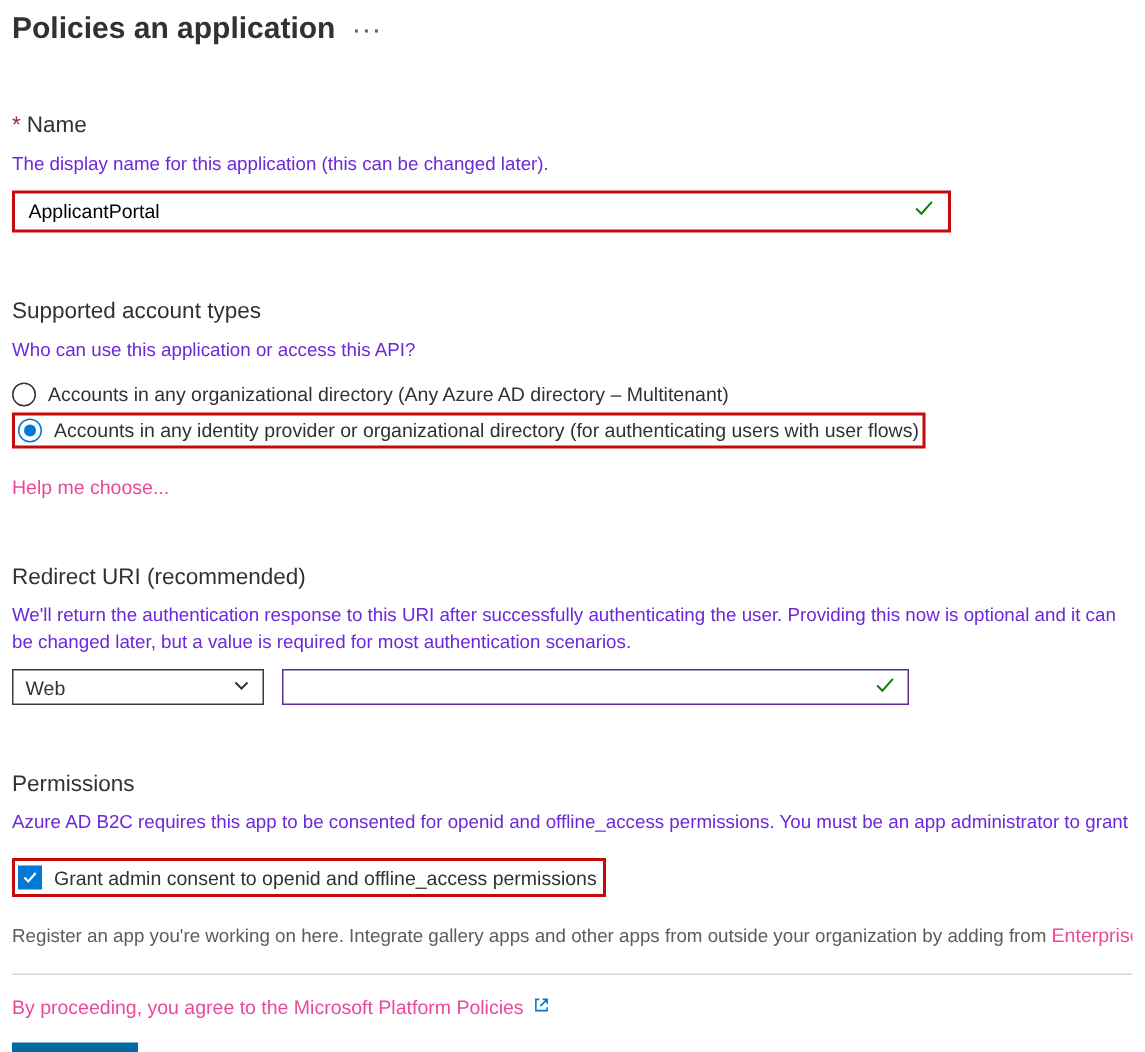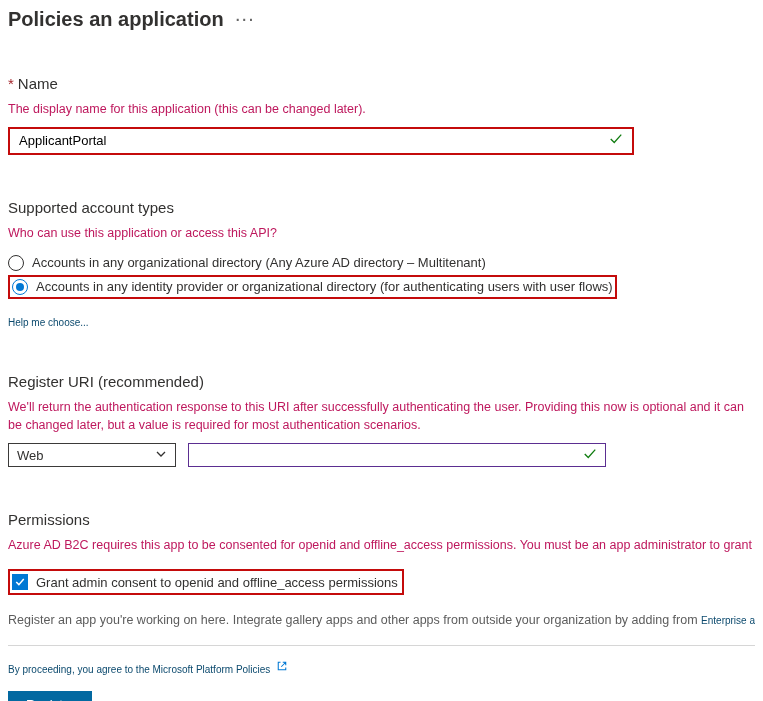--- a/index.html
+++ b/index.html
@@ -21,21 +21,21 @@
     }
     .ellipsis { color: #666; font-size: 14px; letter-spacing: 2px; cursor: pointer; }
     .section-title {
       font-size: 15px;
       font-weight: 400;
       color: #323130;
       margin-top: 44px;
       margin-bottom: 8px;
     }
     .req-asterisk { color: #a4262c; margin-right: 4px; }
-    .description { font-size: 12.5px; color: #be185d; margin-bottom: 8px; line-height: 1.5; }
+    .description { font-size: 12.5px; color: #6d28d9; margin-bottom: 8px; line-height: 1.5; }
     .input-wrap {
       border: 2px solid #c40b0b;
       padding: 1px;
       display: flex;
       align-items: center;
       width: 626px;
     }
     .text-input {
       flex: 1;
       border: none;
@@ -69,21 +69,21 @@
       width: 8px;
       height: 8px;
       background: #0078d4;
       border-radius: 50%;
     }
     .radio-row.highlighted {
       border: 2px solid #c40b0b;
       padding: 2px 2px;
       display: inline-flex;
     }
-    .link { color: #0c4a6e; text-decoration: none; cursor: pointer; font-size: 10px; }
+    .link { color: #ec4899; text-decoration: none; cursor: pointer; font-size: 13px; }
     .help-link { display: inline-block; margin-top: 18px; }
     .redirect-row {
       display: flex;
       gap: 12px;
       margin-top: 8px;
     }
     .select-box {
       border: 1px solid #3b3a39;
       width: 168px;
       height: 24px;
@@ -167,21 +167,21 @@
     <span class="radio-circle"></span>
     <span>Accounts in any organizational directory (Any Azure AD directory – Multitenant)</span>
   </label>
   <label class="radio-row highlighted">
     <span class="radio-circle selected"></span>
     <span>Accounts in any identity provider or organizational directory (for authenticating users with user flows)</span>
   </label>
 </div>
 <a class="link help-link">Help me choose...</a>
 
-<div class="section-title">Register URI (recommended)</div>
+<div class="section-title">Redirect URI (recommended)</div>
 <div class="description">We'll return the authentication response to this URI after successfully authenticating the user. Providing this now is optional and it can be changed later, but a value is required for most authentication scenarios.</div>
 <div class="redirect-row">
   <div class="select-box">
     <span>Web</span>
     <span>
       <svg class="chevron-svg" viewBox="0 0 12 12">
           <path d="M2 4 L6 8 L10 4" stroke="#323130" stroke-width="1.3" fill="none"></path>
         </svg>
     </span>
   </div>

